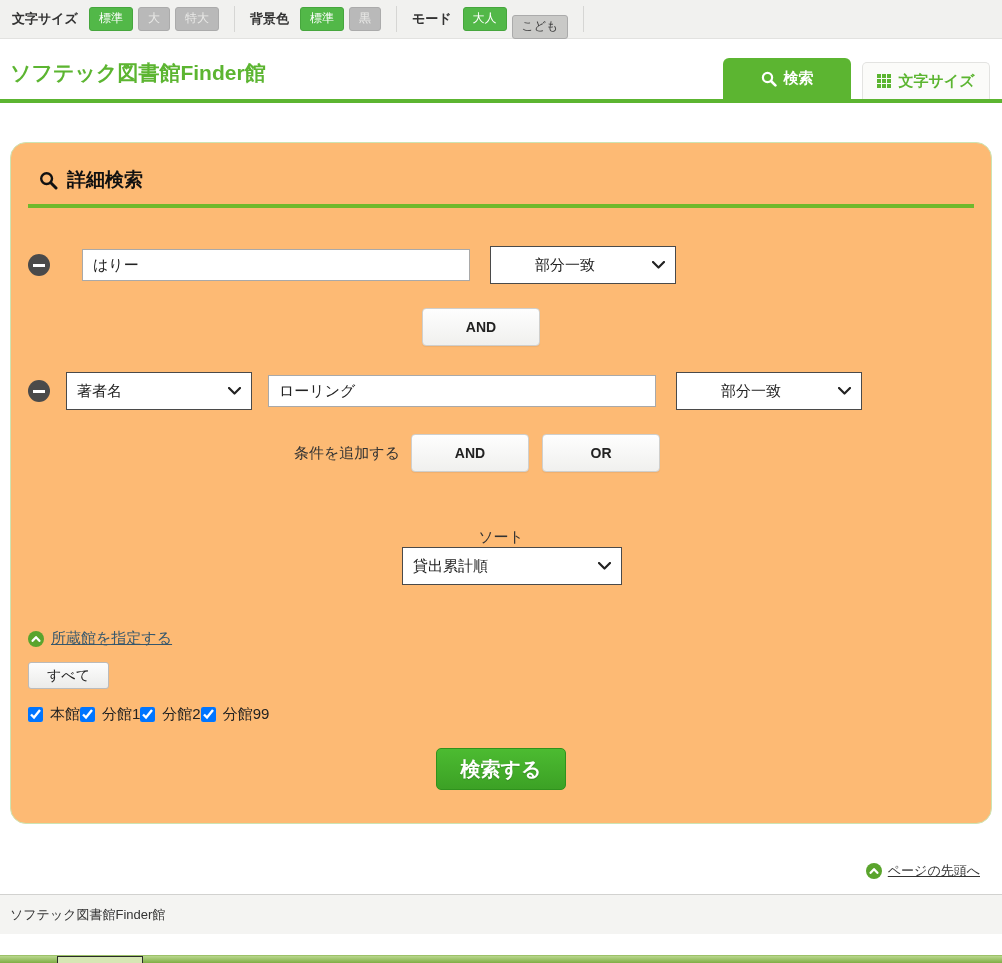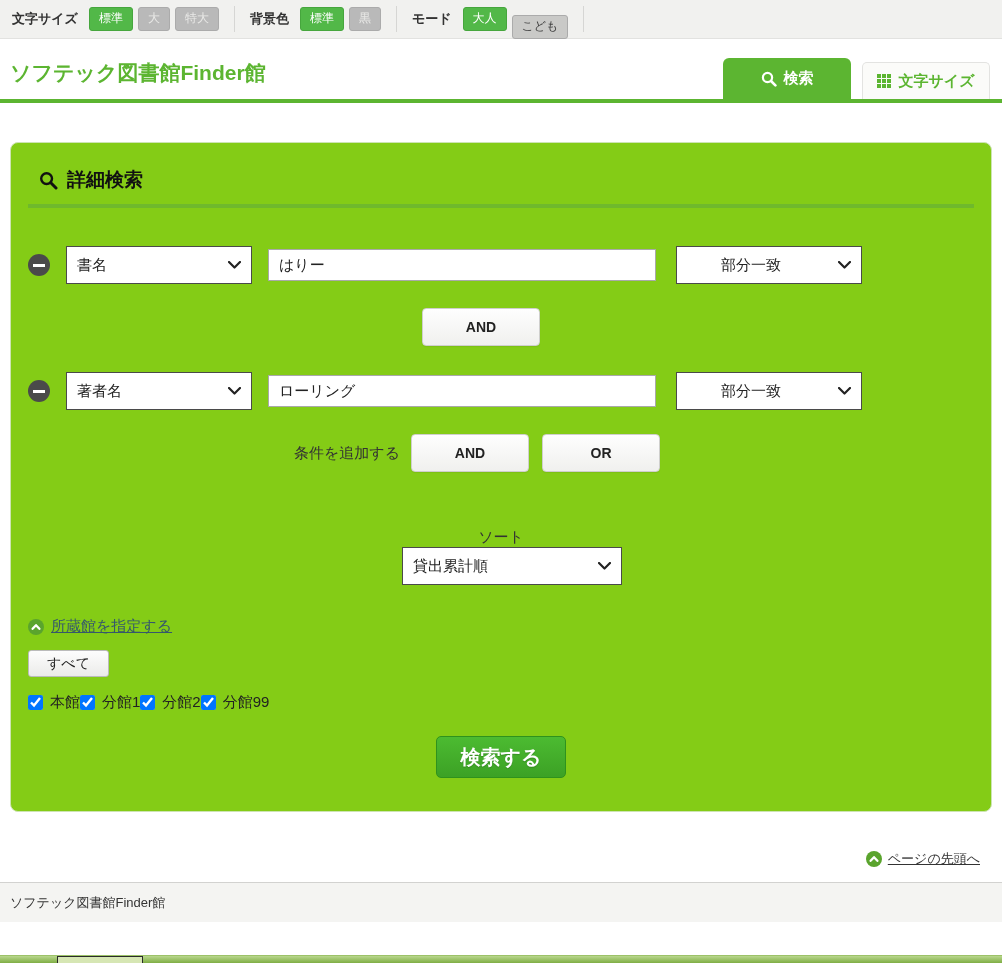--- a/index.html
+++ b/index.html
@@ -41,21 +41,21 @@
   .tab.inactive {
     height:37px; background:#fbfbf9; color:#5cb531; border:1px solid #e3e3e1; border-bottom:none;
     border-radius:5px 5px 0 0;
   }
   .grid-icon { display:inline-grid; grid-template-columns:repeat(3,4px); grid-gap:1px; }
   .grid-icon span { width:4px; height:4px; background:#5cb531; }
 
   
   .main { padding:39px 10px 0 10px; }
   .panel {
-    background:#84cc16; border:1px solid #cde4b3; border-radius:8px;
+    background:#fdba74; border:1px solid #cde4b3; border-radius:16px;
     padding:20px 17px 33px 17px; min-height:647px;
   }
   .panel-title { display:flex; align-items:center; gap:9px; padding:4px 0 11px 11px;
     border-bottom:4px solid #6fb92c; }
   .panel-title .txt { font-size:19px; font-weight:bold; color:#111; }
 
   .cond-row { display:flex; align-items:center; margin-top:38px; }
   .cond-row + .center-op { margin-top:24px; }
   .minus-circle {
     width:22px; height:22px; border-radius:50%; background:#4a4a4a; position:relative;
@@ -83,21 +83,21 @@
     box-shadow:0 1px 1px rgba(0,0,0,0.06);
   }
   .add-cond { display:flex; align-items:center; justify-content:center; gap:11px;
     transform:translateX(-24px); margin-top:24px; }
   .add-cond .lbl { font-size:15px; color:#333; }
 
   .sort-row { display:flex; align-items:center; margin-top:56px;flex-direction:column; }
   .sort-row .lbl { font-size:15px; color:#333; }
   .sel-sort { width:220px; margin-left:22px; }
 
-  .holding-link { display:flex; align-items:center; gap:7px; margin-top:32px; }
+  .holding-link { display:flex; align-items:center; gap:7px; margin-top:44px; }
   .holding-link a { font-size:15px; color:#35576d; text-decoration:underline; cursor:pointer; }
   .up-circle { width:16px; height:16px; flex:0 0 auto; }
 
   .all-btn {
     margin-top:14px; height:27px; padding:0 18px; font-size:14px; color:#222;
     background:linear-gradient(#fdfdfd,#ebebE9); border:1px solid #bbb; border-radius:3px;
     cursor:pointer; display:inline-flex; align-items:center;
   }
   .lib-row { display:flex; margin-top:16px; }
   .lib-item { display:flex; align-items:center; gap:7px; font-size:15px; color:#222; }
@@ -189,26 +189,20 @@
       <svg width="19" height="19" viewBox="0 0 19 19">
         <circle cx="7.6" cy="7.6" r="5.4" fill="none" stroke="#111" stroke-width="2.4"></circle>
         <line x1="11.8" y1="11.8" x2="17" y2="17" stroke="#111" stroke-width="3" stroke-linecap="round"></line>
       </svg>
       <span class="txt">詳細検索</span>
     </div>
 
     
     <div class="cond-row">
       <span class="minus-circle"></span>
-      <div class="fake-select sel-field">
-        <span>書名</span>
-        <svg class="chev" width="13" height="8" viewBox="0 0 13 8">
-            <polyline points="1,1 6.5,6.5 12,1" fill="none" stroke="#222" stroke-width="2.2" stroke-linecap="round" stroke-linejoin="round"></polyline>
-          </svg>
-      </div>
       <input class="text-input" type="text" value="はりー" style="">
       <div class="fake-select sel-match">
         <span>部分一致</span>
         <svg class="chev" width="13" height="8" viewBox="0 0 13 8">
             <polyline points="1,1 6.5,6.5 12,1" fill="none" stroke="#222" stroke-width="2.2" stroke-linecap="round" stroke-linejoin="round"></polyline>
           </svg>
       </div>
     </div>
 
     

